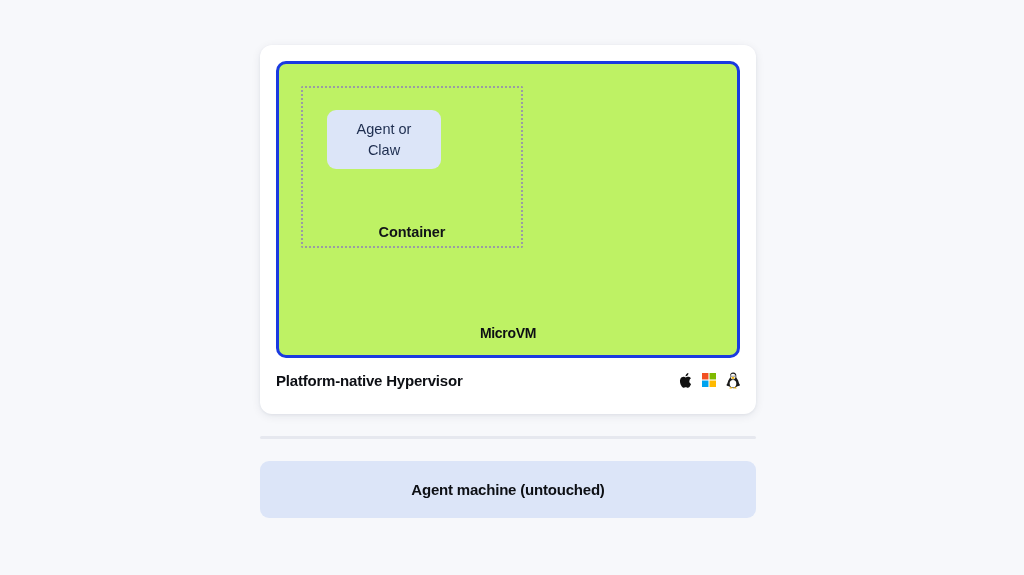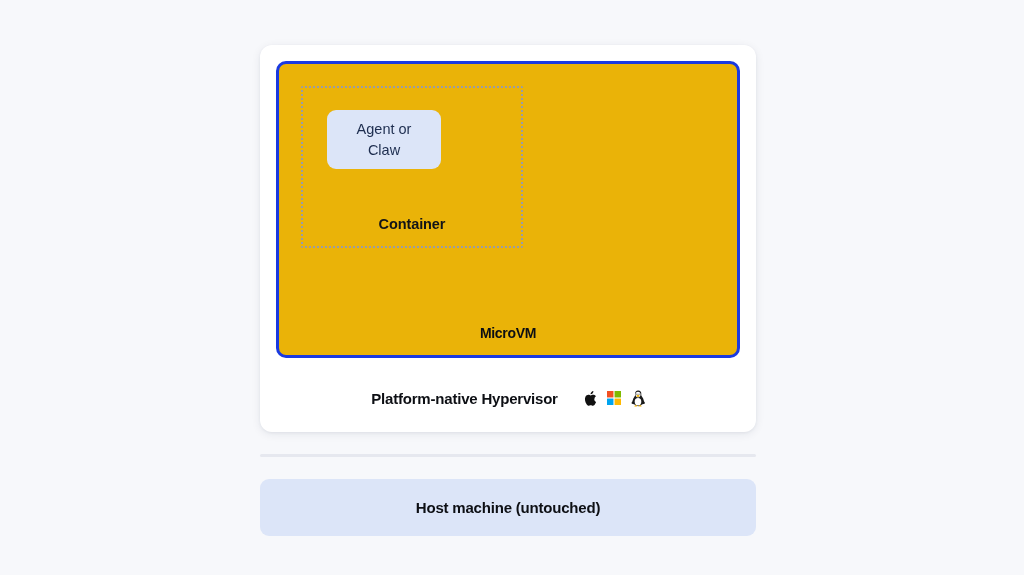--- a/index.html
+++ b/index.html
@@ -31,21 +31,21 @@
     box-shadow: 0 2px 10px rgba(25, 35, 70, 0.08),
                 0 1px 3px rgba(25, 35, 70, 0.06);
     padding: 16px 16px 12px 16px;
     width: 496px;
   }
 
   
   #microvm-box {
     border: 3px solid #1a3ae0;
     border-radius: 10px;
-    background: #eab308;
+    background: #bef264;
     height: 297px;
     position: relative;
     padding: 22px 0 0 22px;
   }
 
   
   #container-box {
     width: 222px;
     height: 162px;
     border: 2px dotted #9a9ca3;
@@ -73,21 +73,21 @@
     text-align: center;
     white-space: pre-line;
     font-weight: 400;
   }
 
   
   #container-label {
     position: absolute;
     left: 0;
     right: 0;
-    bottom: 14px;
+    bottom: 6px;
     text-align: center;
     font-size: 14.5px;
     font-weight: bold;
     color: #111318;
     letter-spacing: -0.1px;
   }
 
   
   #microvm-label {
     position: absolute;
@@ -98,24 +98,23 @@
     font-size: 14px;
     font-weight: bold;
     color: #0d0f14;
     letter-spacing: -0.3px;
   }
 
   
   #hypervisor-row {
     display: flex;
     align-items: center;
-    justify-content: center;
+    justify-content: space-between;
     gap: 25px;
     height: 44px;
-    margin-top: 18px;
   }
 
   #hypervisor-label {
     font-size: 15px;
     font-weight: bold;
     color: #0d0f14;
     letter-spacing: -0.2px;
   }
 
   #os-icons {
@@ -219,16 +218,16 @@
           </svg>
         </span>
 
       </span>
     </div>
   </div>
 
   <div id="stack-divider"></div>
 
   <div id="host-machine-box">
-    <span id="host-machine-label">Host machine (untouched)</span>
+    <span id="host-machine-label">Agent machine (untouched)</span>
   </div>
 
 </div>
 
 </body></html>

